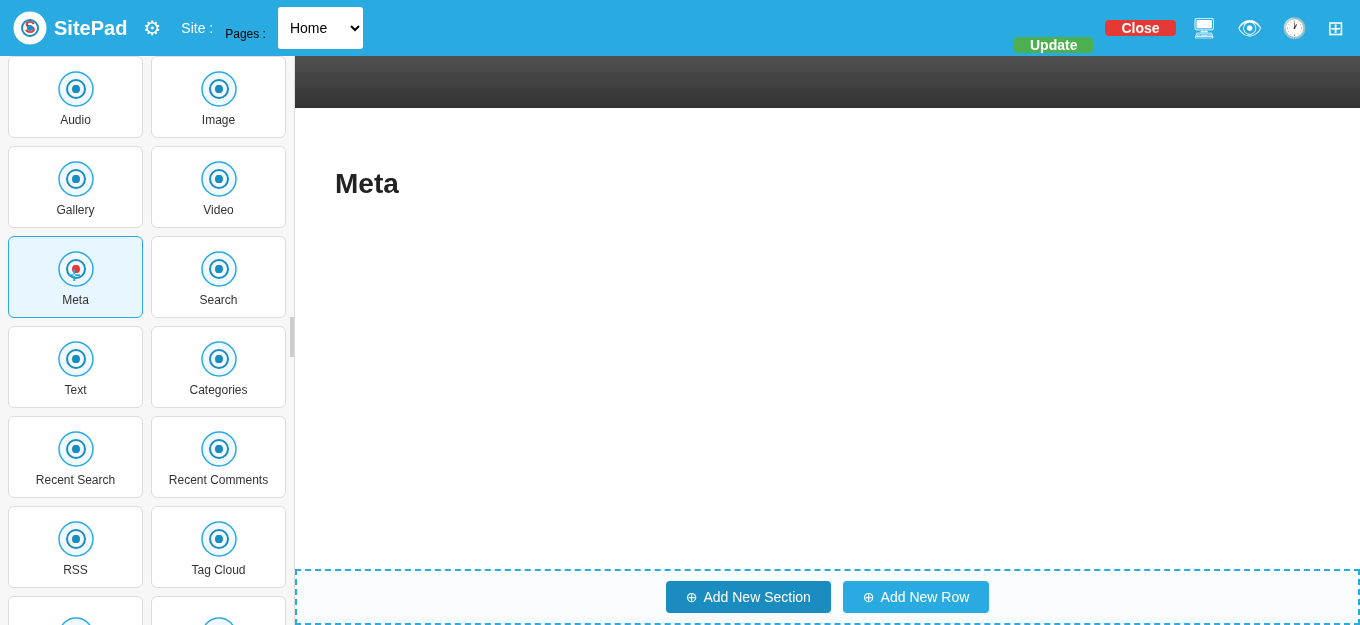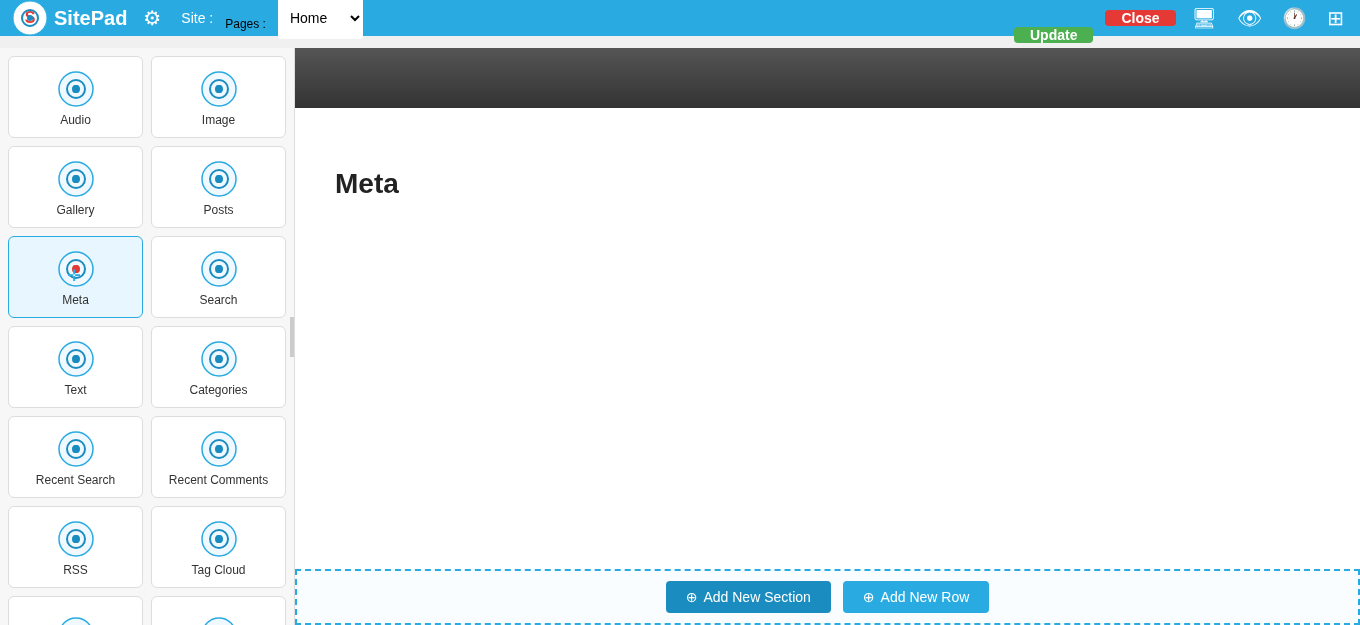--- a/index.html
+++ b/index.html
@@ -3,21 +3,21 @@
   <meta charset="utf-8">
   <style>
     * { box-sizing: border-box; margin: 0; padding: 0; }
     body { font-family: Arial, sans-serif; background: #f0f0f0; overflow: hidden; }
 
     
     .header {
       display: flex;
       align-items: center;
       background: #29abe2;
-      height: 36px;
+      height: 56px;
       padding: 0 12px;
       gap: 12px;
       position: fixed;
       top: 0; left: 0; right: 0;
       z-index: 100;
     }
     .header-logo {
       display: flex;
       align-items: center;
       gap: 6px;
@@ -310,21 +310,21 @@
   </svg>
           <span class="widget-label">Gallery</span>
         </div>
         <div class="widget-item">
           <svg class="widget-icon" viewBox="0 0 36 36">
     <circle cx="18" cy="18" r="17" fill="#f0f9ff" stroke="#29abe2" stroke-width="1.5"></circle>
     <circle cx="18" cy="18" r="9" fill="none" stroke="#1a8cbf" stroke-width="2"></circle>
     <circle cx="18" cy="18" r="4" fill="#1a8cbf"></circle>
     <text x="18" y="22" text-anchor="middle" font-size="11" fill="#1a8cbf" font-weight="bold">S</text>
   </svg>
-          <span class="widget-label">Posts</span>
+          <span class="widget-label">Video</span>
         </div>
         <div class="widget-item active" style="position: relative;">
           <svg class="widget-icon" viewBox="0 0 36 36">
     <circle cx="18" cy="18" r="17" fill="#f0f9ff" stroke="#29abe2" stroke-width="1.5"></circle>
     <circle cx="18" cy="18" r="9" fill="none" stroke="#1a8cbf" stroke-width="2"></circle>
     <circle cx="18" cy="18" r="4" fill="#e53935"></circle>
     <text x="18" y="22" text-anchor="middle" font-size="11" fill="#e53935" font-weight="bold">S</text>
   </svg>
           <div class="drag-cursor">✛</div>
           <span class="widget-label">Meta</span>

